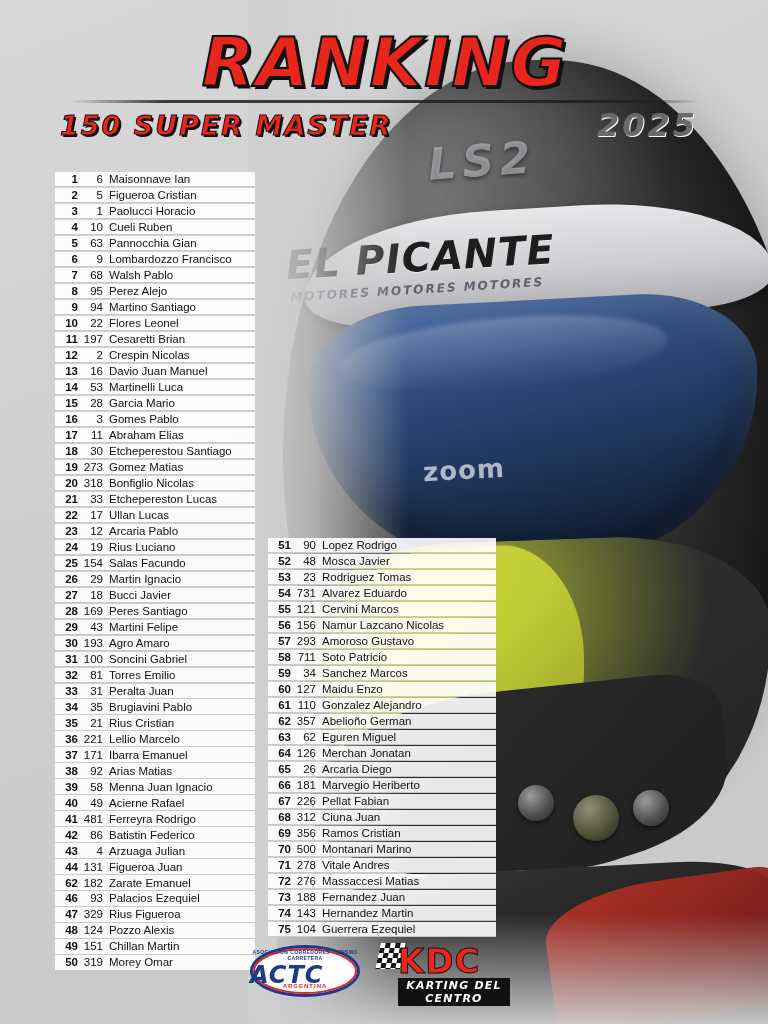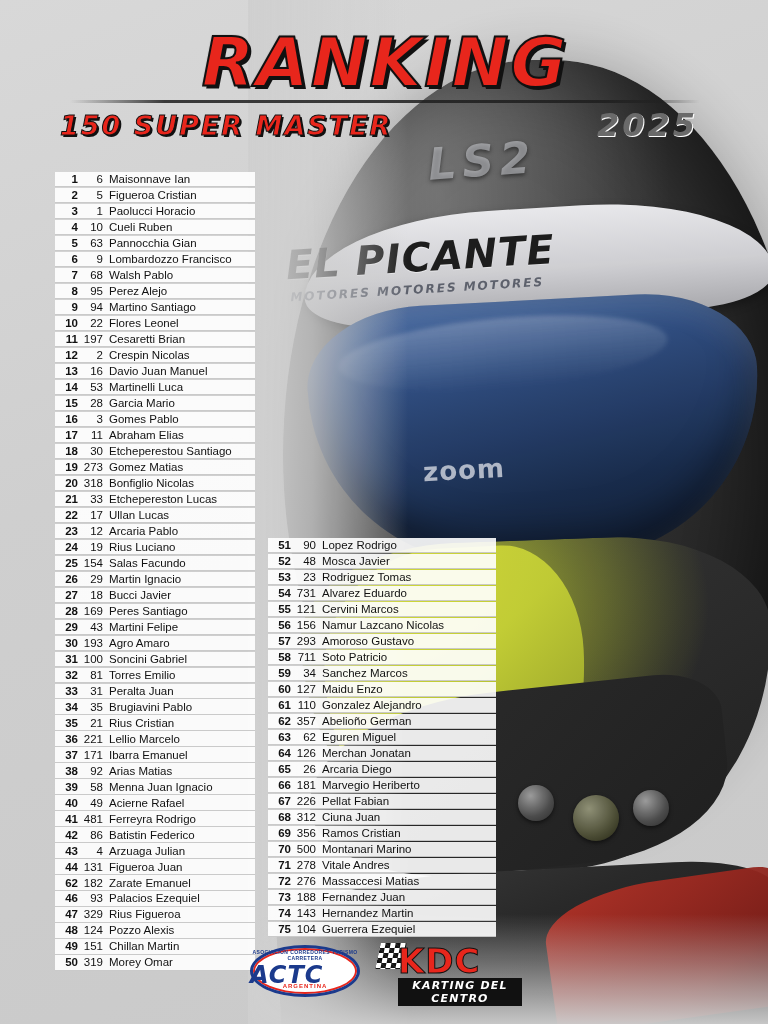--- a/index.html
+++ b/index.html
@@ -319,21 +319,21 @@
     position: absolute; left: 20px; top: 0;
     font-family: "DejaVu Sans", sans-serif;
     font-weight: bold; 
     font-size: 34px;
     color: #e8261c;
     -webkit-text-stroke: 1px #111;
     letter-spacing: 1px;
   }
   .kdc-sub {
     position: absolute; left: 20px; top: 37px;
-    width: 124px;
+    width: 112px;
     background: #111;
     color: #fff;
     font-family: "DejaVu Sans", sans-serif;
     font-weight: bold; font-style: italic;
     font-size: 11px;
     letter-spacing: 1.2px;
     text-align: center;
     padding: 1px 2px;
   }
 </style>

